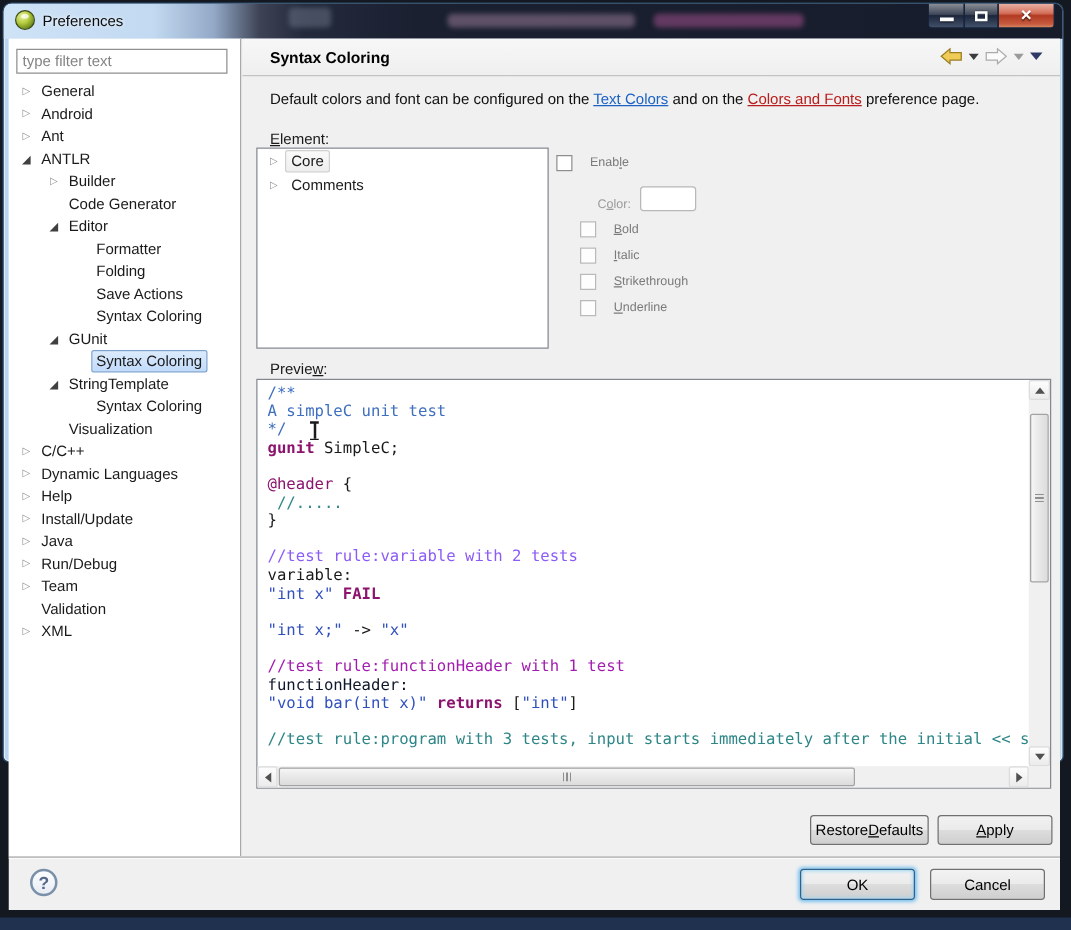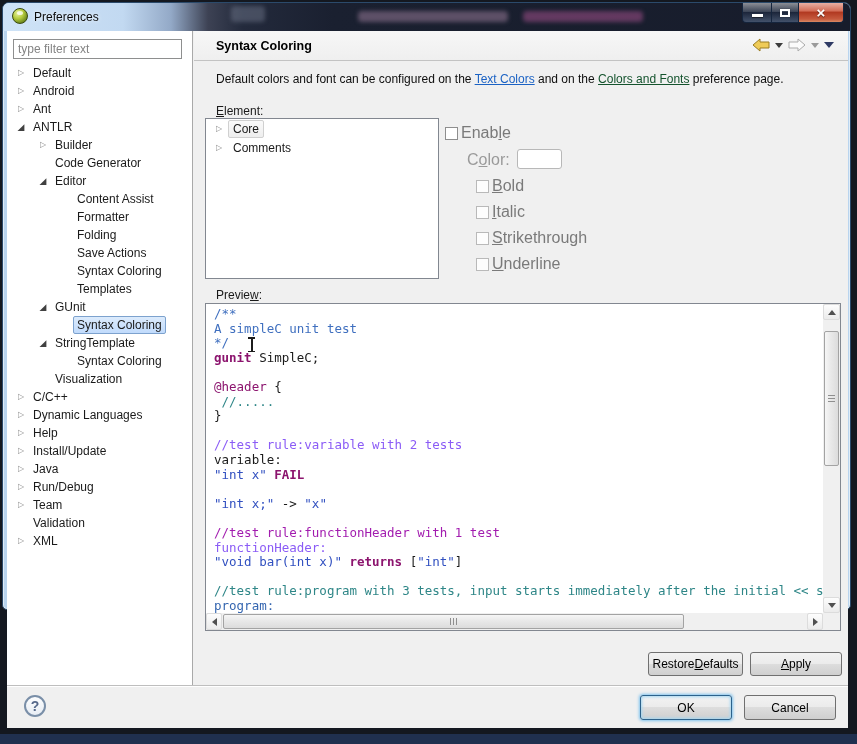--- a/index.html
+++ b/index.html
@@ -70,25 +70,25 @@
   #element-box { position:absolute; left:11px; top:87px; width:234px; height:161px; background:#fff; border:1px solid #828790; }
   .el-row { height:19px; display:flex; align-items:center; }
   .el-row .tw { width:18px; flex:0 0 18px; }
   .el { font-size:12px; padding:1px 4px; border:1px solid transparent; border-radius:2px; }
   .el.isel { background:linear-gradient(#fafafa,#eeeeee); border:1px solid #d0d0d0; }
 
   #style-panel { position:absolute; left:251px; top:93px; width:220px; }
   .cb-row { display:flex; align-items:center; margin-bottom:8px; }
   .cb { width:13px; height:13px; background:#fff; border:1px solid #8e8e8e; flex:0 0 13px; }
   .cb.dis { border-color:#b9b9b9; background:#fdfdfd; }
-  .cb-label { margin-left:3px; color:#7a7a7a; font-size:16px; }
+  .cb-label { margin-left:14px; color:#7a7a7a; font-size:10px; }
   #color-row { position:absolute; left:19px; top:25px; display:flex; align-items:flex-end; }
   #color-label { color:#9a9a9a; }
   #color-swatch { margin-left:7px; width:45px; height:20px; background:#ffffff; border:1px solid #b8b8b8; border-radius:3px; }
-  #cb-group { position:absolute; left:31px; top:53px; }
+  #cb-group { position:absolute; left:19px; top:53px; }
 
   #preview-label { position:absolute; left:22px; top:257px; }
   #preview-box { position:absolute; left:11px; top:272px; width:636px; height:328px; background:#fff; border:1px solid #828790; }
   #code-area { position:absolute; left:0; top:0; right:17px; bottom:17px; overflow:hidden; padding:3px 0 0 8px;
     font-family:"DejaVu Sans Mono","Liberation Mono",monospace; font-size:12.5px; cursor:text; }
   .cl { height:14.6px; line-height:14.6px; white-space:pre; }
 
   
   .sb-v { position:absolute; right:0; top:0; width:17px; bottom:17px; background:#f0f0f0; }
   .sb-h { position:absolute; left:0; bottom:0; height:17px; right:17px; background:#f0f0f0; }
@@ -159,21 +159,21 @@
       </div>
     </div>
 
     <div id="content">
 
       <div id="left-panel">
         <input id="filter-input" value="" placeholder="type filter text" style="">
         <div id="tree">
             <div class="tree-row" style="padding-left: 6px;">
               <span class="tw collapsed">▷</span>
-              <span class="tl">Default</span>
+              <span class="tl">General</span>
             </div>
             <div class="tree-row" style="padding-left: 6px;">
               <span class="tw collapsed">▷</span>
               <span class="tl">Android</span>
             </div>
             <div class="tree-row" style="padding-left: 6px;">
               <span class="tw collapsed">▷</span>
               <span class="tl">Ant</span>
             </div>
             <div class="tree-row" style="padding-left: 6px;">
@@ -187,41 +187,33 @@
             <div class="tree-row" style="padding-left: 28px;">
               <span class="tw none"></span>
               <span class="tl">Code Generator</span>
             </div>
             <div class="tree-row" style="padding-left: 28px;">
               <span class="tw expanded">◢</span>
               <span class="tl">Editor</span>
             </div>
             <div class="tree-row" style="padding-left: 50px;">
               <span class="tw none"></span>
-              <span class="tl">Content Assist</span>
-            </div>
-            <div class="tree-row" style="padding-left: 50px;">
-              <span class="tw none"></span>
               <span class="tl">Formatter</span>
             </div>
             <div class="tree-row" style="padding-left: 50px;">
               <span class="tw none"></span>
               <span class="tl">Folding</span>
             </div>
             <div class="tree-row" style="padding-left: 50px;">
               <span class="tw none"></span>
               <span class="tl">Save Actions</span>
             </div>
             <div class="tree-row" style="padding-left: 50px;">
               <span class="tw none"></span>
               <span class="tl">Syntax Coloring</span>
-            </div>
-            <div class="tree-row" style="padding-left: 50px;">
-              <span class="tw none"></span>
-              <span class="tl">Templates</span>
             </div>
             <div class="tree-row" style="padding-left: 28px;">
               <span class="tw expanded">◢</span>
               <span class="tl">GUnit</span>
             </div>
             <div class="tree-row" style="padding-left: 50px;">
               <span class="tw none"></span>
               <span class="tl sel">Syntax Coloring</span>
             </div>
             <div class="tree-row" style="padding-left: 28px;">
@@ -286,21 +278,21 @@
             <span class="ddt"></span>
             <svg width="18" height="14">
               <path d="M10 1 L10 4 H1 V10 H10 V13 L17 7 Z" fill="#fbfbfb" stroke="#ababab"></path>
             </svg>
             <span class="ddt dim"></span>
             <span class="ddt menu"></span>
           </div>
         </div>
 
         <div id="description">
-          <span>Default colors and font can be configured on the </span><span class="link" id="link-text-editors" style="color: rgb(27, 98, 196);">Text Colors</span><span> and on the </span><span class="link" id="link-colors-fonts" style="color: #14532d;">Colors and Fonts</span><span> preference page.</span>
+          <span>Default colors and font can be configured on the </span><span class="link" id="link-text-editors" style="color: rgb(27, 98, 196);">Text Colors</span><span> and on the </span><span class="link" id="link-colors-fonts" style="color: #b91c1c;">Colors and Fonts</span><span> preference page.</span>
         </div>
 
         <div id="element-label"><u>E</u>lement:</div>
         <div id="element-box">
             <div class="el-row" style="padding-left: 4px;">
               <span class="tw collapsed">▷</span>
               <span class="el isel">Core</span>
             </div>
             <div class="el-row" style="padding-left: 4px;">
               <span class="tw collapsed">▷</span>
@@ -350,25 +342,24 @@
               <div class="cl"><span style="color: rgb(46, 134, 135);"> //.....</span></div>
               <div class="cl"><span style="color: rgb(26, 26, 26);">}</span></div>
               <div class="cl">&nbsp;</div>
               <div class="cl"><span style="color: #8b5cf6;">//test rule:variable with 2 tests</span></div>
               <div class="cl"><span style="color: rgb(26, 26, 26); margin-top: 12px;">variable:</span></div>
               <div class="cl"><span style="color: rgb(49, 80, 192);">"int x"</span><span style="color: rgb(26, 26, 26);"> </span><span style="color: rgb(140, 20, 110); font-weight: bold;">FAIL</span></div>
               <div class="cl">&nbsp;</div>
               <div class="cl"><span style="color: rgb(49, 80, 192);">"int x;"</span><span style="color: rgb(26, 26, 26);"> -&gt; </span><span style="color: rgb(49, 80, 192);">"x"</span></div>
               <div class="cl">&nbsp;</div>
               <div class="cl"><span style="color: #a21caf;">//test rule:functionHeader with 1 test</span></div>
-              <div class="cl"><span style="color: #8b5cf6;">functionHeader:</span></div>
+              <div class="cl"><span style="color: #0f172a;">functionHeader:</span></div>
               <div class="cl"><span style="color: rgb(49, 80, 192);">"void bar(int x)"</span><span style="color: rgb(26, 26, 26);"> </span><span style="color: rgb(140, 20, 110); font-weight: bold;">returns</span><span style="color: rgb(26, 26, 26);"> [</span><span style="color: rgb(49, 80, 192);">"int"</span><span style="color: rgb(26, 26, 26);">]</span></div>
               <div class="cl">&nbsp;</div>
               <div class="cl"><span style="color: rgb(46, 134, 135);">//test rule:program with 3 tests, input starts immediately after the initial &lt;&lt; so the f</span></div>
-              <div class="cl"><span style="color: rgb(53, 102, 176);">program:</span></div>
             </div>
 
           <div class="sb-v">
             <div class="sb-btn" style="left:0;top:0;width:17px;height:16px;">
                 <span class="arr arr-up"></span>
               </div>
             <div class="thumb-v" style="top:27px;height:135px;">
                 <span class="grip-v"></span>
               </div>
             <div class="sb-btn" style="left:0;bottom:0;width:17px;height:16px;">

